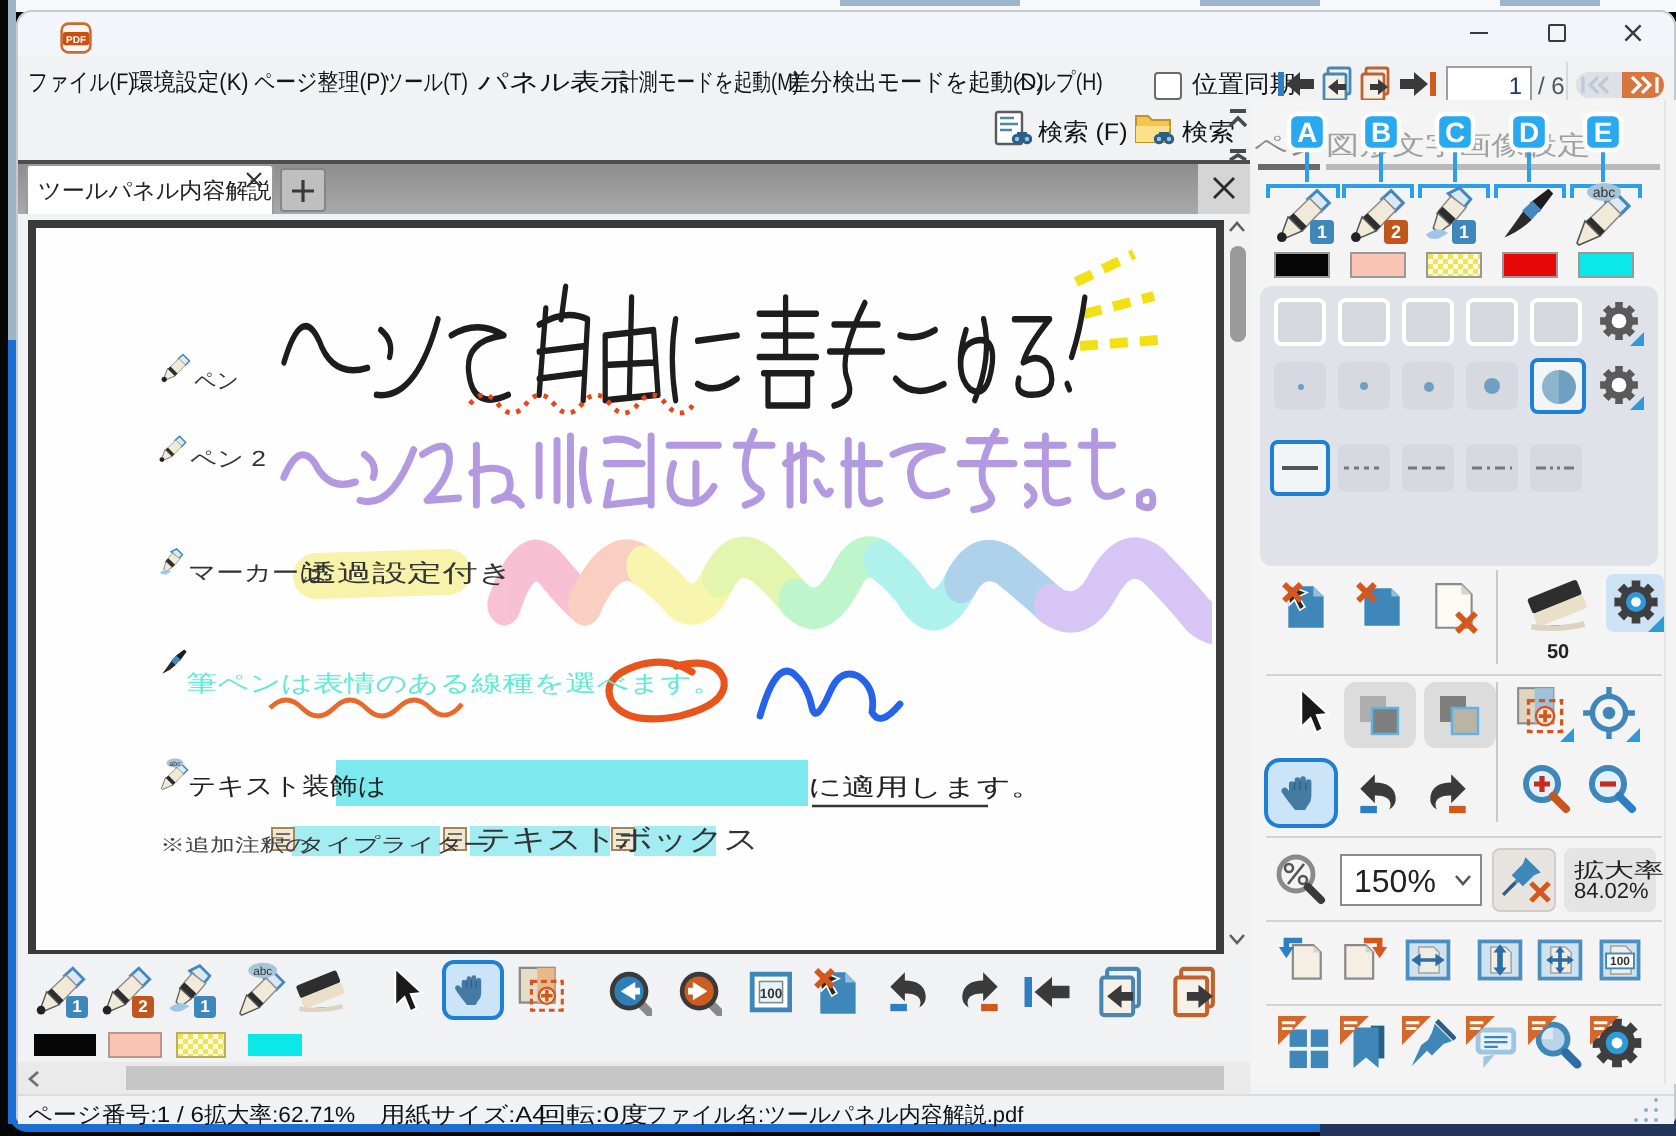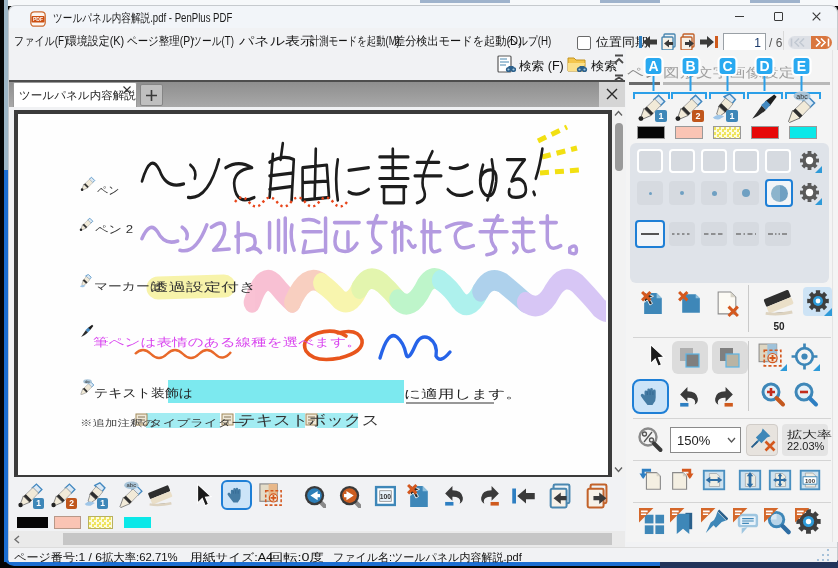--- a/index.html
+++ b/index.html
@@ -22,21 +22,20 @@
   <div class="abs" style="left:833px;top:500px;width:5px;height:68px;background:#22345a"></div>
 
   <div class="abs" id="win" style="left:8px;top:5px;width:830px;height:557px;background:#f1f2f4;border-radius:8px 8px 4px 4px;overflow:hidden;box-shadow:inset 0 0 0 1px #c6cace"></div>
 
   <div class="abs" style="left:9px;top:6px;width:828px;height:22px;background:#f2f5f9;border-radius:8px 8px 0 0"></div>
   <svg class="abs" style="left:30px;top:11px" width="16" height="16" viewBox="0 0 16 16">
     <rect x="0.8" y="0.8" width="14.4" height="14.4" rx="3.5" fill="#fdf6f0" stroke="#cc6a30" stroke-width="1.3"></rect>
     <rect x="1.5" y="5" width="13" height="6.6" rx="1" fill="#cc4e10"></rect>
     <text x="8" y="10.3" font-size="5" font-weight="bold" fill="#fff" text-anchor="middle" font-family="Liberation Sans">PDF</text>
   </svg>
-  <div class="abs" style="left:53px;top:10px;font-size:12px;color:#1a1a1a"><span class="jp" style="transform:scaleX(0.80)">ツールパネル内容解説.pdf - PenPlus PDF</span></div>
   <div class="abs" style="left:735px;top:16px;width:9px;height:1.4px;background:#3a3a3a"></div>
   <div class="abs" style="left:774px;top:12px;width:9px;height:9px;border:1.3px solid #3a3a3a;border-radius:1px"></div>
   <svg class="abs" style="left:812px;top:12px" width="9" height="9" viewBox="0 0 13 13">
       <path d="M1 1 L12 12 M12 1 L1 12" stroke="#3a3a3a" stroke-width="1.7"></path>
     </svg>
 
   <div class="abs" style="left:14px;top:33px;font-size:12px;color:#141414">
     <span class="abs jp" style="left:0;top:0;transform:scaleX(0.83)">ファイル(F)</span>
     <span class="abs jp" style="left:52px;top:0;transform:scaleX(0.91)">環境設定(K)</span>
     <span class="abs jp" style="left:113px;top:0;transform:scaleX(0.87)">ページ整理(P)</span>
@@ -222,21 +221,21 @@
     </svg>
   <div class="abs" style="left:95px;top:222px;font-size:11px;color:#333"><span class="jp" style="transform:scaleX(1.2)">ペン 2</span></div>
   <svg class="abs" style="left:79px;top:274px" width="15" height="15" viewBox="0 0 32 32">
       <use href="#marker" width="32" height="32"></use>
     </svg>
   <div class="abs" style="left:94px;top:279px;font-size:11px;color:#333"><span class="jp" style="transform:scaleX(1.25)">マーカーは</span></div>
   <div class="abs" style="left:151px;top:278px;font-size:13px;color:#333"><span class="jp" style="transform:scale(1.35,0.92)">透過設定付き</span></div>
   <svg class="abs" style="left:79px;top:324px" width="15" height="15" viewBox="0 0 32 32">
       <use href="#brush" width="32" height="32"></use>
     </svg>
-  <div class="abs" style="left:93px;top:333px;font-size:13px;color:#d946ef"><span class="jp" style="transform:scale(1.2,0.88)">筆ペンは表情のある線種を選べます。</span></div>
+  <div class="abs" style="left:93px;top:333px;font-size:13px;color:#5eead4"><span class="jp" style="transform:scale(1.2,0.88)">筆ペンは表情のある線種を選べます。</span></div>
   <svg class="abs" style="left:79px;top:379px" width="16" height="16" viewBox="0 0 32 32">
       <use href="#abcpen" width="32" height="32"></use>
     </svg>
   <div class="abs" style="left:94px;top:385px;font-size:12px;color:#222"><span class="jp" style="transform:scaleX(1.16)">テキスト装飾は</span></div>
   <div class="abs" style="left:404px;top:385px;font-size:13px;color:#222"><span class="jp" style="transform:scale(1.28,0.92)">に適用します。</span></div>
   <div class="abs" style="left:80px;top:416px;font-size:10px;color:#444"><span class="jp" style="transform:scale(1.25,0.9)">※追加注釈の</span></div>
   <div class="abs" style="left:149px;top:416px;font-size:10.5px;color:#333"><span class="jp" style="transform:scale(1.28,0.9)">タイプライター</span></div>
   <div class="abs" style="left:238px;top:410px;font-size:16px;color:#333"><span class="jp" style="transform:scale(1.08,0.9)">テキストボックス</span></div>
 
   <svg class="abs" style="left:17px;top:482px" width="27" height="27">
@@ -309,21 +308,21 @@
       <path d="M6 1 L2 4.5 L6 8" stroke="#707070" stroke-width="1.4" fill="none"></path>
     </svg>
   <div class="abs" style="left:63px;top:533px;width:549px;height:12px;background:#c6c6c6"></div>
 
   <div class="abs" style="left:9px;top:547px;width:828px;height:15px;background:#f1f2f4;border-top:1px solid #dcdcdc"></div>
   <div class="abs" style="top:550px;left:0;font-size:11px;color:#111">
     <span class="abs jp" style="left:14px;transform:scaleX(1.10)">ページ番号:1 / 6</span>
     <span class="abs jp" style="left:102px;transform:scaleX(1.03)">拡大率:62.71%</span>
     <span class="abs jp" style="left:190px;transform:scaleX(1.15)">用紙サイズ:A4</span>
     <span class="abs jp" style="left:269px;transform:scaleX(1.30)">回転:0度</span>
-    <span class="abs jp" style="left:333px;transform:scaleX(1.0)">ファイル名:ツールパネル内容解説.pdf</span>
+    <span class="abs jp" style="left:323px;transform:scaleX(1.0)">ファイル名:ツールパネル内容解説.pdf</span>
   </div>
   <svg width="0" height="0" style="position:absolute">
     <defs>
       <symbol id="pen" viewBox="0 0 32 32">
         <polygon points="18,7 23,2.5 29.5,9 25,13.5" fill="#dce9f4" stroke="#4288c0" stroke-width="1.6"></polygon>
         <polygon points="8.5,16.5 19,6.5 25.5,13 15.5,23.5" fill="#f1ead8" stroke="#8a8a8a" stroke-width="0.8"></polygon>
         <polygon points="7,17.5 10.5,14.5 17.5,21.5 14.5,24.5" fill="#2e2e2e"></polygon>
         <polygon points="3.5,27.5 7.5,16.5 15,24 4.5,28.5" fill="#f1ead8" stroke="#555" stroke-width="0.8"></polygon>
         <circle cx="4.2" cy="27.3" r="2.6" fill="#222"></circle>
       </symbol>
@@ -692,34 +691,34 @@
     </svg>
   <svg class="abs" style="left:792px;top:381px" width="28" height="28">
       <use href="#zoomout" width="28" height="28"></use>
     </svg>
   <div class="abs" style="left:633px;top:418px;width:198px;height:1px;background:#d4d4d4"></div>
 
   <svg class="abs" style="left:636px;top:426px" width="28" height="28">
       <use href="#pctzoom" width="28" height="28"></use>
     </svg>
   <div class="abs" style="left:670px;top:427px;width:71px;height:26px;background:#fff;border:1px solid #8a8a8a"></div>
-  <div class="abs" style="left:677px;top:433px;font-size:13px;color:#222">150%</div>
+  <div class="abs" style="left:677px;top:433px;font-size:16px;color:#222">150%</div>
   <svg class="abs" style="left:727px;top:437px" width="9" height="6" viewBox="0 0 9 6">
       <path d="M1 1 L4.5 5 L8 1" stroke="#555" stroke-width="1.3" fill="none"></path>
     </svg>
   <div class="abs" style="left:746px;top:424px;width:32px;height:32px;background:#e7e3de;border:1px solid #d0ccc8;border-radius:4px"></div>
   <svg class="abs" style="left:749px;top:426px" width="24" height="24" viewBox="0 0 28 28">
       <use href="#pin" width="28" height="28"></use>
     </svg>
   <svg class="abs" style="left:764px;top:440px" width="12" height="12" viewBox="0 0 12 12">
       <path d="M1.5 1.5 L10.5 10.5 M10.5 1.5 L1.5 10.5" stroke="#d4581e" stroke-width="2.6"></path>
     </svg>
   <div class="abs" style="left:782px;top:424px;width:46px;height:32px;background:#e4e4e4;border-radius:4px"></div>
   <div class="abs" style="left:787px;top:427px;font-size:12px;color:#222"><span class="jp" style="transform:scale(1.25,0.85)">拡大率</span></div>
-  <div class="abs" style="left:787px;top:440px;font-size:11px;color:#222">22.03%</div>
+  <div class="abs" style="left:787px;top:440px;font-size:11px;color:#222">84.02%</div>
   <div class="abs" style="left:633px;top:460px;width:198px;height:1px;background:#d4d4d4"></div>
 
   <svg class="abs" style="left:639px;top:467px" width="26" height="26">
       <use href="#rotl" width="26" height="26"></use>
     </svg>
   <svg class="abs" style="left:668px;top:467px" width="26" height="26">
       <use href="#rotr" width="26" height="26"></use>
     </svg>
   <svg class="abs" style="left:701px;top:467px" width="26" height="26">
       <use href="#fitw" width="26" height="26"></use>

